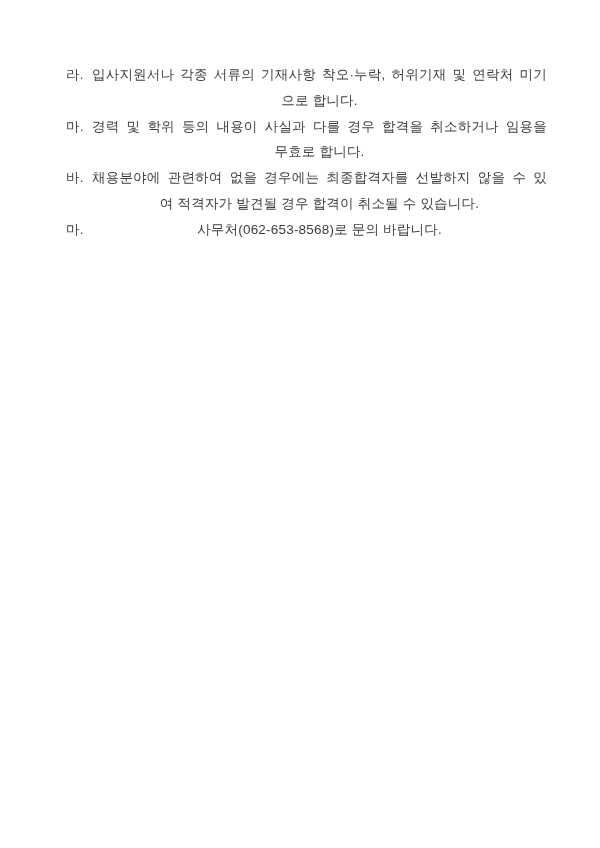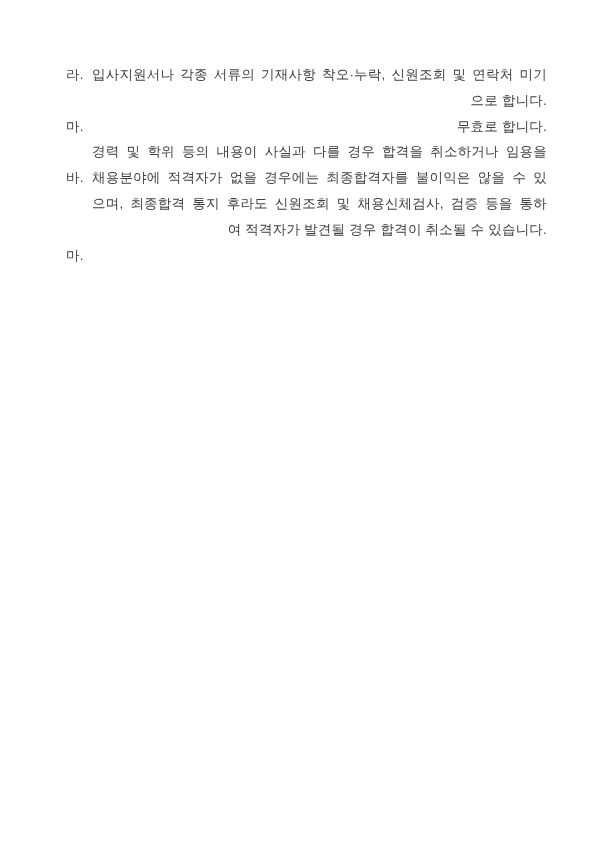--- a/index.html
+++ b/index.html
@@ -33,52 +33,52 @@
   }
   .item-label {
     position: absolute;
     left: 0;
     top: 0;
     height: 25.8px;
   }
   .line {
     height: 25.8px;
     overflow: hidden;
-    text-align: right;
+    text-align: center;
     white-space: normal;
     word-break: break-all;
   }
   .line.j {
     text-align: justify;
     text-align-last: justify;
   }
 </style>
 </head>
 <body>
 
 <div class="page">
   <div class="doc-body">
 
     <div class="doc-item">
       <span class="item-label">라.</span>
-      <div class="line j">입사지원서나 각종 서류의 기재사항 착오·누락, 신원조회 및 연락처 미기</div>
+      <div class="line j">입사지원서나 각종 서류의 기재사항 착오·누락, 허위기재 및 연락처 미기</div>
       <div class="line">으로 합니다.</div>
     </div>
 
     <div class="doc-item">
       <span class="item-label">마.</span>
+      <div class="line j">경력 및 학위 등의 내용이 사실과 다를 경우 합격을 취소하거나 임용을</div>
       <div class="line">무효로 합니다.</div>
-      <div class="line j">경력 및 학위 등의 내용이 사실과 다를 경우 합격을 취소하거나 임용을</div>
     </div>
 
     <div class="doc-item">
       <span class="item-label">바.</span>
-      <div class="line j">채용분야에 적격자가 없을 경우에는 최종합격자를 불이익은 않을 수 있</div>
-      <div class="line j">으며, 최종합격 통지 후라도 신원조회 및 채용신체검사, 검증 등을 통하</div>
+      <div class="line j">채용분야에 관련하여 없을 경우에는 최종합격자를 선발하지 않을 수 있</div>
       <div class="line">여 적격자가 발견될 경우 합격이 취소될 수 있습니다.</div>
     </div>
 
     <div class="doc-item">
       <span class="item-label">마.</span>
+      <div class="line">사무처(062-653-8568)로 문의 바랍니다.</div>
     </div>
 
   </div>
 </div>
 
 </body></html>

